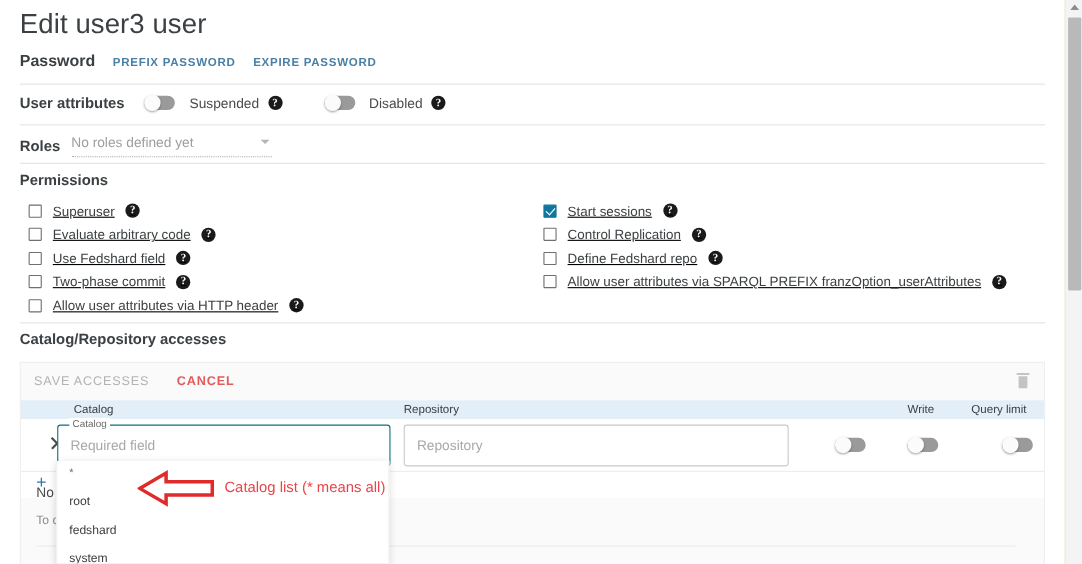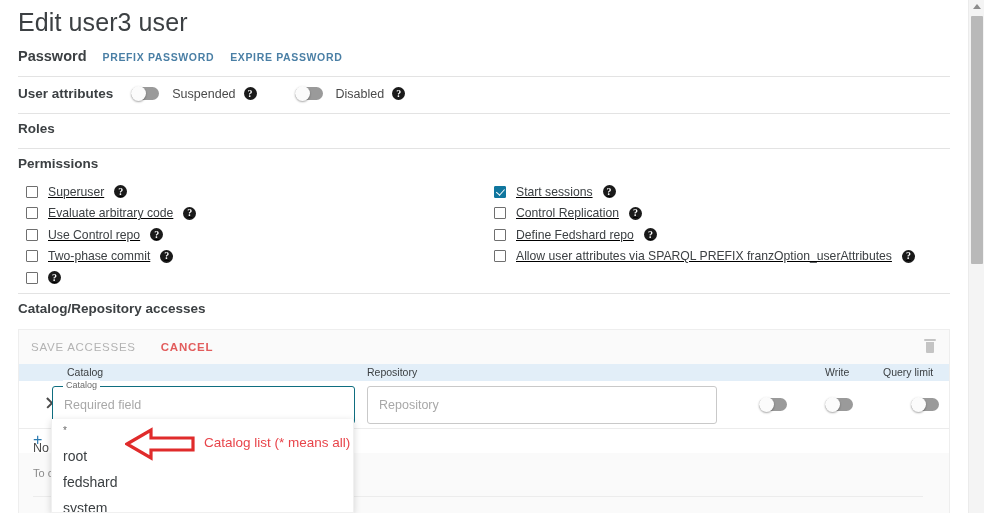--- a/index.html
+++ b/index.html
@@ -387,21 +387,21 @@
     border: 1px solid #f0f0f0;
     border-top: none;
     z-index: 30;
     overflow: hidden;
   }
   .dd-item {
     height: 26px;
     display: flex;
     align-items: center;
     padding-left: 11px;
-    font-size: 14px;
+    font-size: 11px;
     color: #3c4043;
     cursor: pointer;
     white-space: nowrap;
   }
   .dd-item.star { font-size: 10px; color: #6a6a6a; height: 24px; align-items: flex-start; padding-top: 6px; }
 
   
   .annot-arrow {
     position: absolute;
     left: 125px; top: 427px;
@@ -472,48 +472,53 @@
       <span class="toggle">
           <span class="knob"></span>
         </span>
       <span class="toggle-text">Disabled</span>
       <span class="help">?</span>
     </div>
     <div class="divider" style="top:113px"></div>
 
     <div class="row-roles">
       <span class="roles-label">Roles</span>
+      <span class="roles-select">
+        <span class="roles-value">No roles defined yet</span>
+        <span class="roles-caret"></span>
+      </span>
     </div>
     <div class="divider" style="top:148px"></div>
 
     <div class="perm-title">Permissions</div>
 
     <div class="perm-col perm-col-left">
       <div class="perm-item">
         <span class="cbx"></span>
         <span class="perm-text">Superuser</span>
         <span class="help">?</span>
       </div>
       <div class="perm-item">
         <span class="cbx"></span>
         <span class="perm-text">Evaluate arbitrary code</span>
         <span class="help">?</span>
       </div>
       <div class="perm-item">
         <span class="cbx"></span>
-        <span class="perm-text">Use Control repo</span>
+        <span class="perm-text">Use Fedshard field</span>
         <span class="help">?</span>
       </div>
       <div class="perm-item">
         <span class="cbx"></span>
         <span class="perm-text">Two-phase commit</span>
         <span class="help">?</span>
       </div>
       <div class="perm-item">
         <span class="cbx"></span>
+        <span class="perm-text">Allow user attributes via HTTP header</span>
         <span class="help">?</span>
       </div>
     </div>
 
     <div class="perm-col perm-col-right">
       <div class="perm-item">
         <span class="cbx checked"></span>
         <span class="perm-text">Start sessions</span>
         <span class="help">?</span>
       </div>

